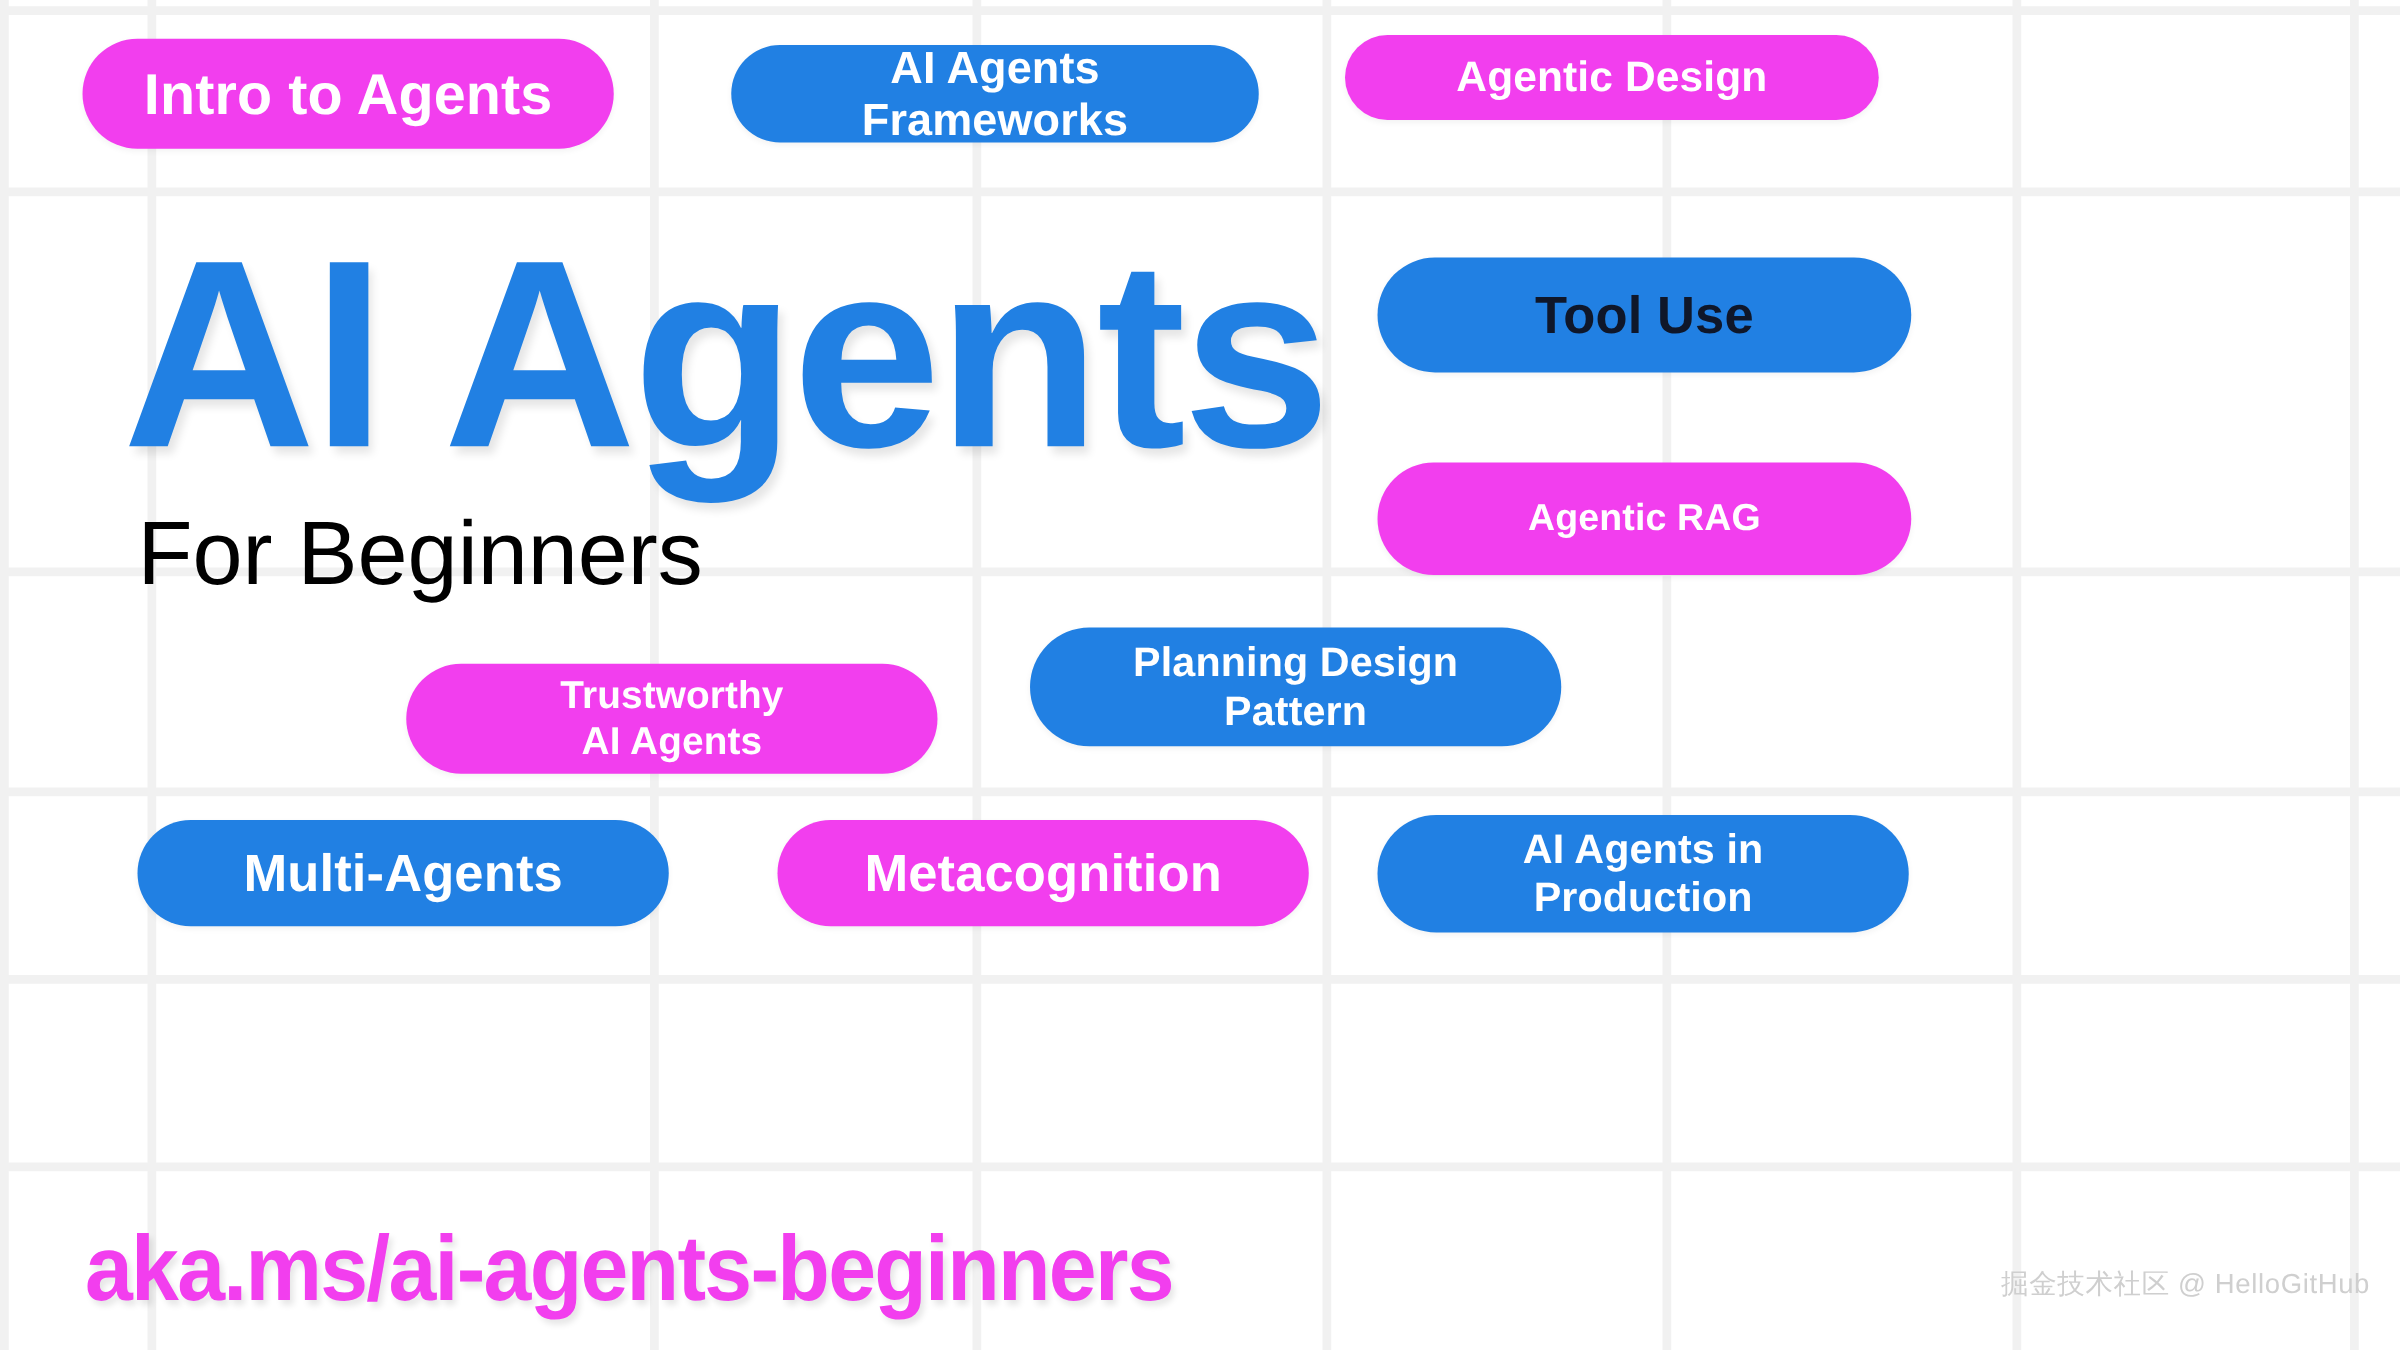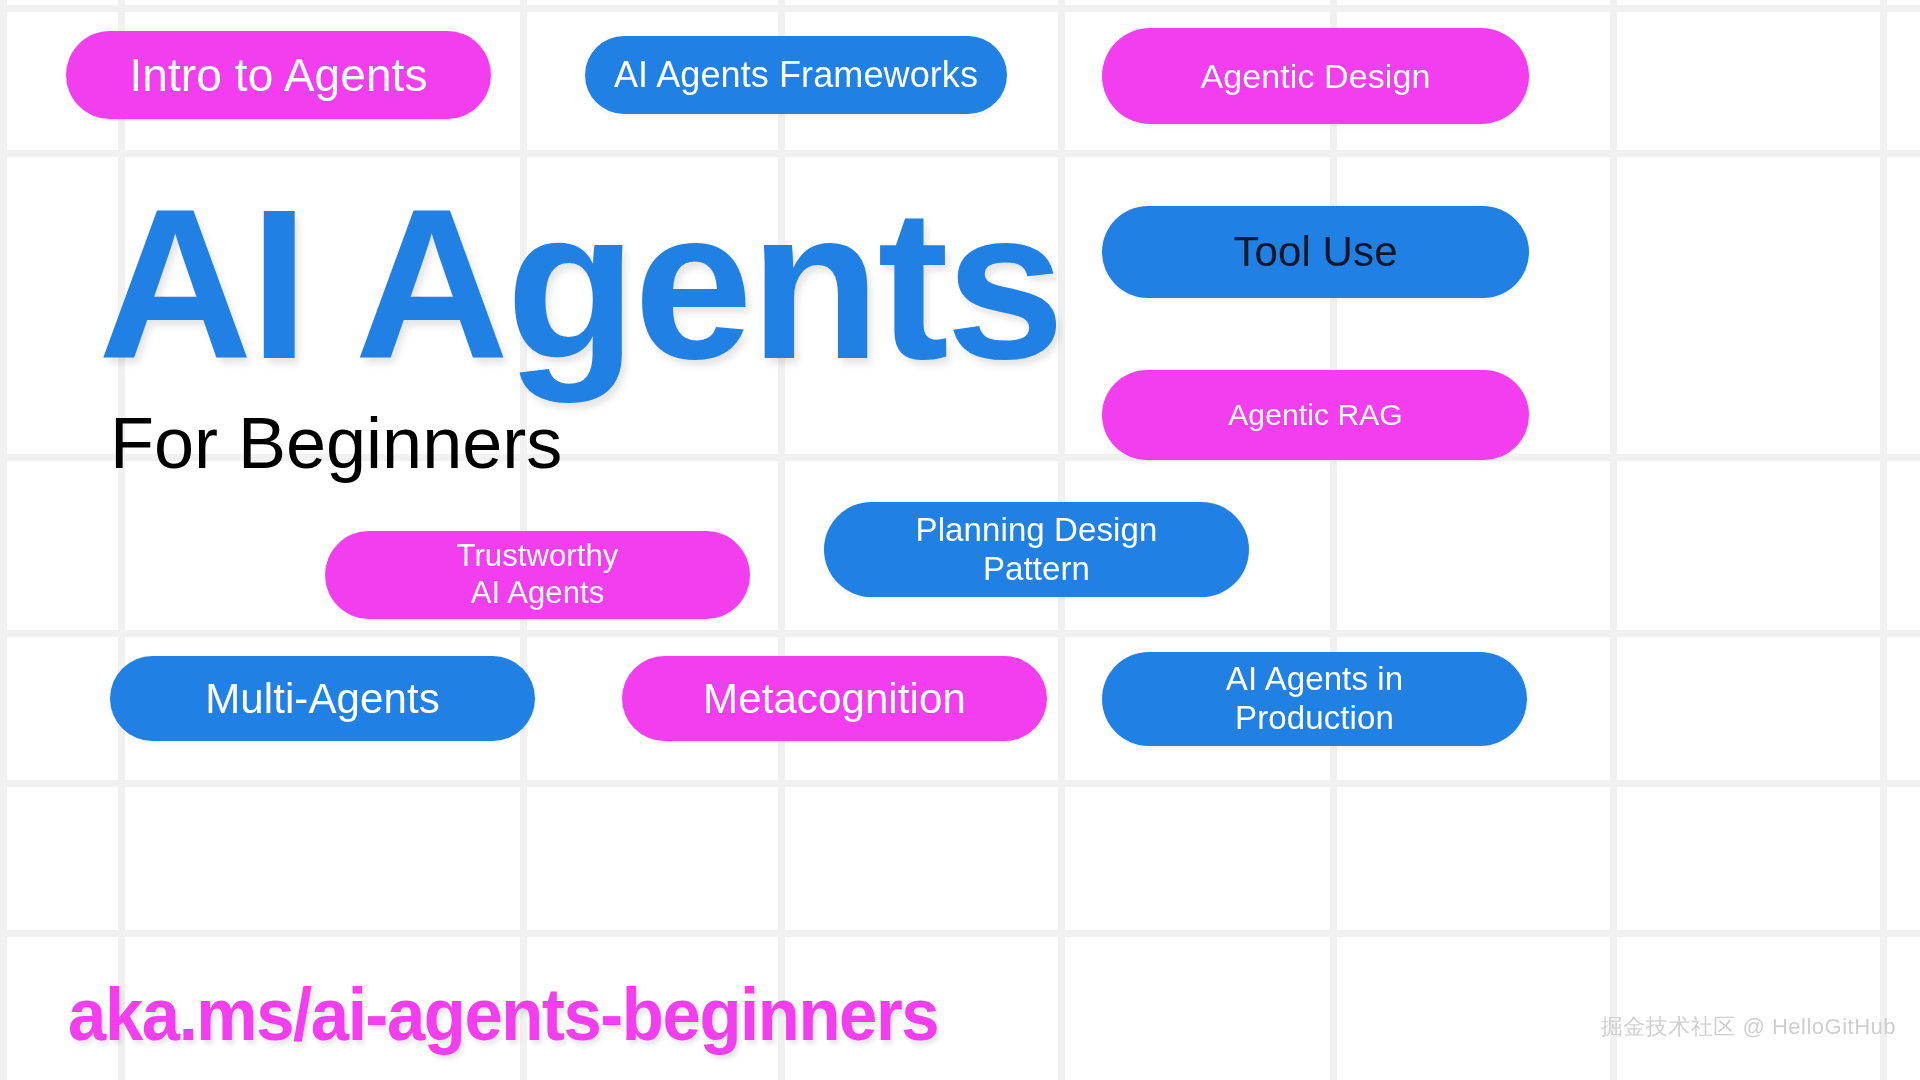--- a/index.html
+++ b/index.html
@@ -39,21 +39,21 @@
     color: #ffffff;
     border-radius: 999px;
     box-sizing: border-box;
     line-height: 1.18;
     letter-spacing: 0.1px;
     padding: 0 18px;
     box-shadow: 0 2px 5px rgba(0,0,0,0.055);
   }
   .pill.blue    { background: #2180e3; }
   .pill.magenta { background: #f23eee; }
-  .pill span { display: block; width: 100%; }
+  .pill span { display: block; width: 100%; font-weight: bold; }
 
   
   .headline {
     position: absolute;
     left: 98px;
     top: 196px;
     width: 960px;
   }
   .headline .title {
     font-size: 214px;
@@ -133,21 +133,21 @@
       <div class="pill magenta" style="left: 66px; top: 31px; width: 425px; height: 88px; font-size: 46px; background: rgb(242, 62, 238); color: rgb(255, 255, 255);">
         <span>
           <span style="display:block">Intro to Agents</span>
         </span>
       </div>
       <div class="pill blue" style="left: 585px; top: 36px; width: 422px; height: 78px; font-size: 36px; background: rgb(33, 128, 227); color: rgb(255, 255, 255);">
         <span>
           <span style="display:block">AI Agents Frameworks</span>
         </span>
       </div>
-      <div class="pill magenta" style="left: 1102px; top: 28px; width: 427px; height: 96px; font-size: 34px; background: rgb(242, 62, 238); color: rgb(255, 255, 255);">
+      <div class="pill magenta" style="left: 1076px; top: 28px; width: 427px; height: 68px; font-size: 34px; background: rgb(242, 62, 238); color: rgb(255, 255, 255);">
         <span>
           <span style="display:block">Agentic Design</span>
         </span>
       </div>
       <div class="pill blue" style="left: 1102px; top: 206px; width: 427px; height: 92px; font-size: 42px; background: rgb(33, 128, 227); color: #0f172a;">
         <span>
           <span style="display:block">Tool Use</span>
         </span>
       </div>
       <div class="pill magenta" style="left: 1102px; top: 370px; width: 427px; height: 90px; font-size: 30px; background: rgb(242, 62, 238); color: rgb(255, 255, 255);">

